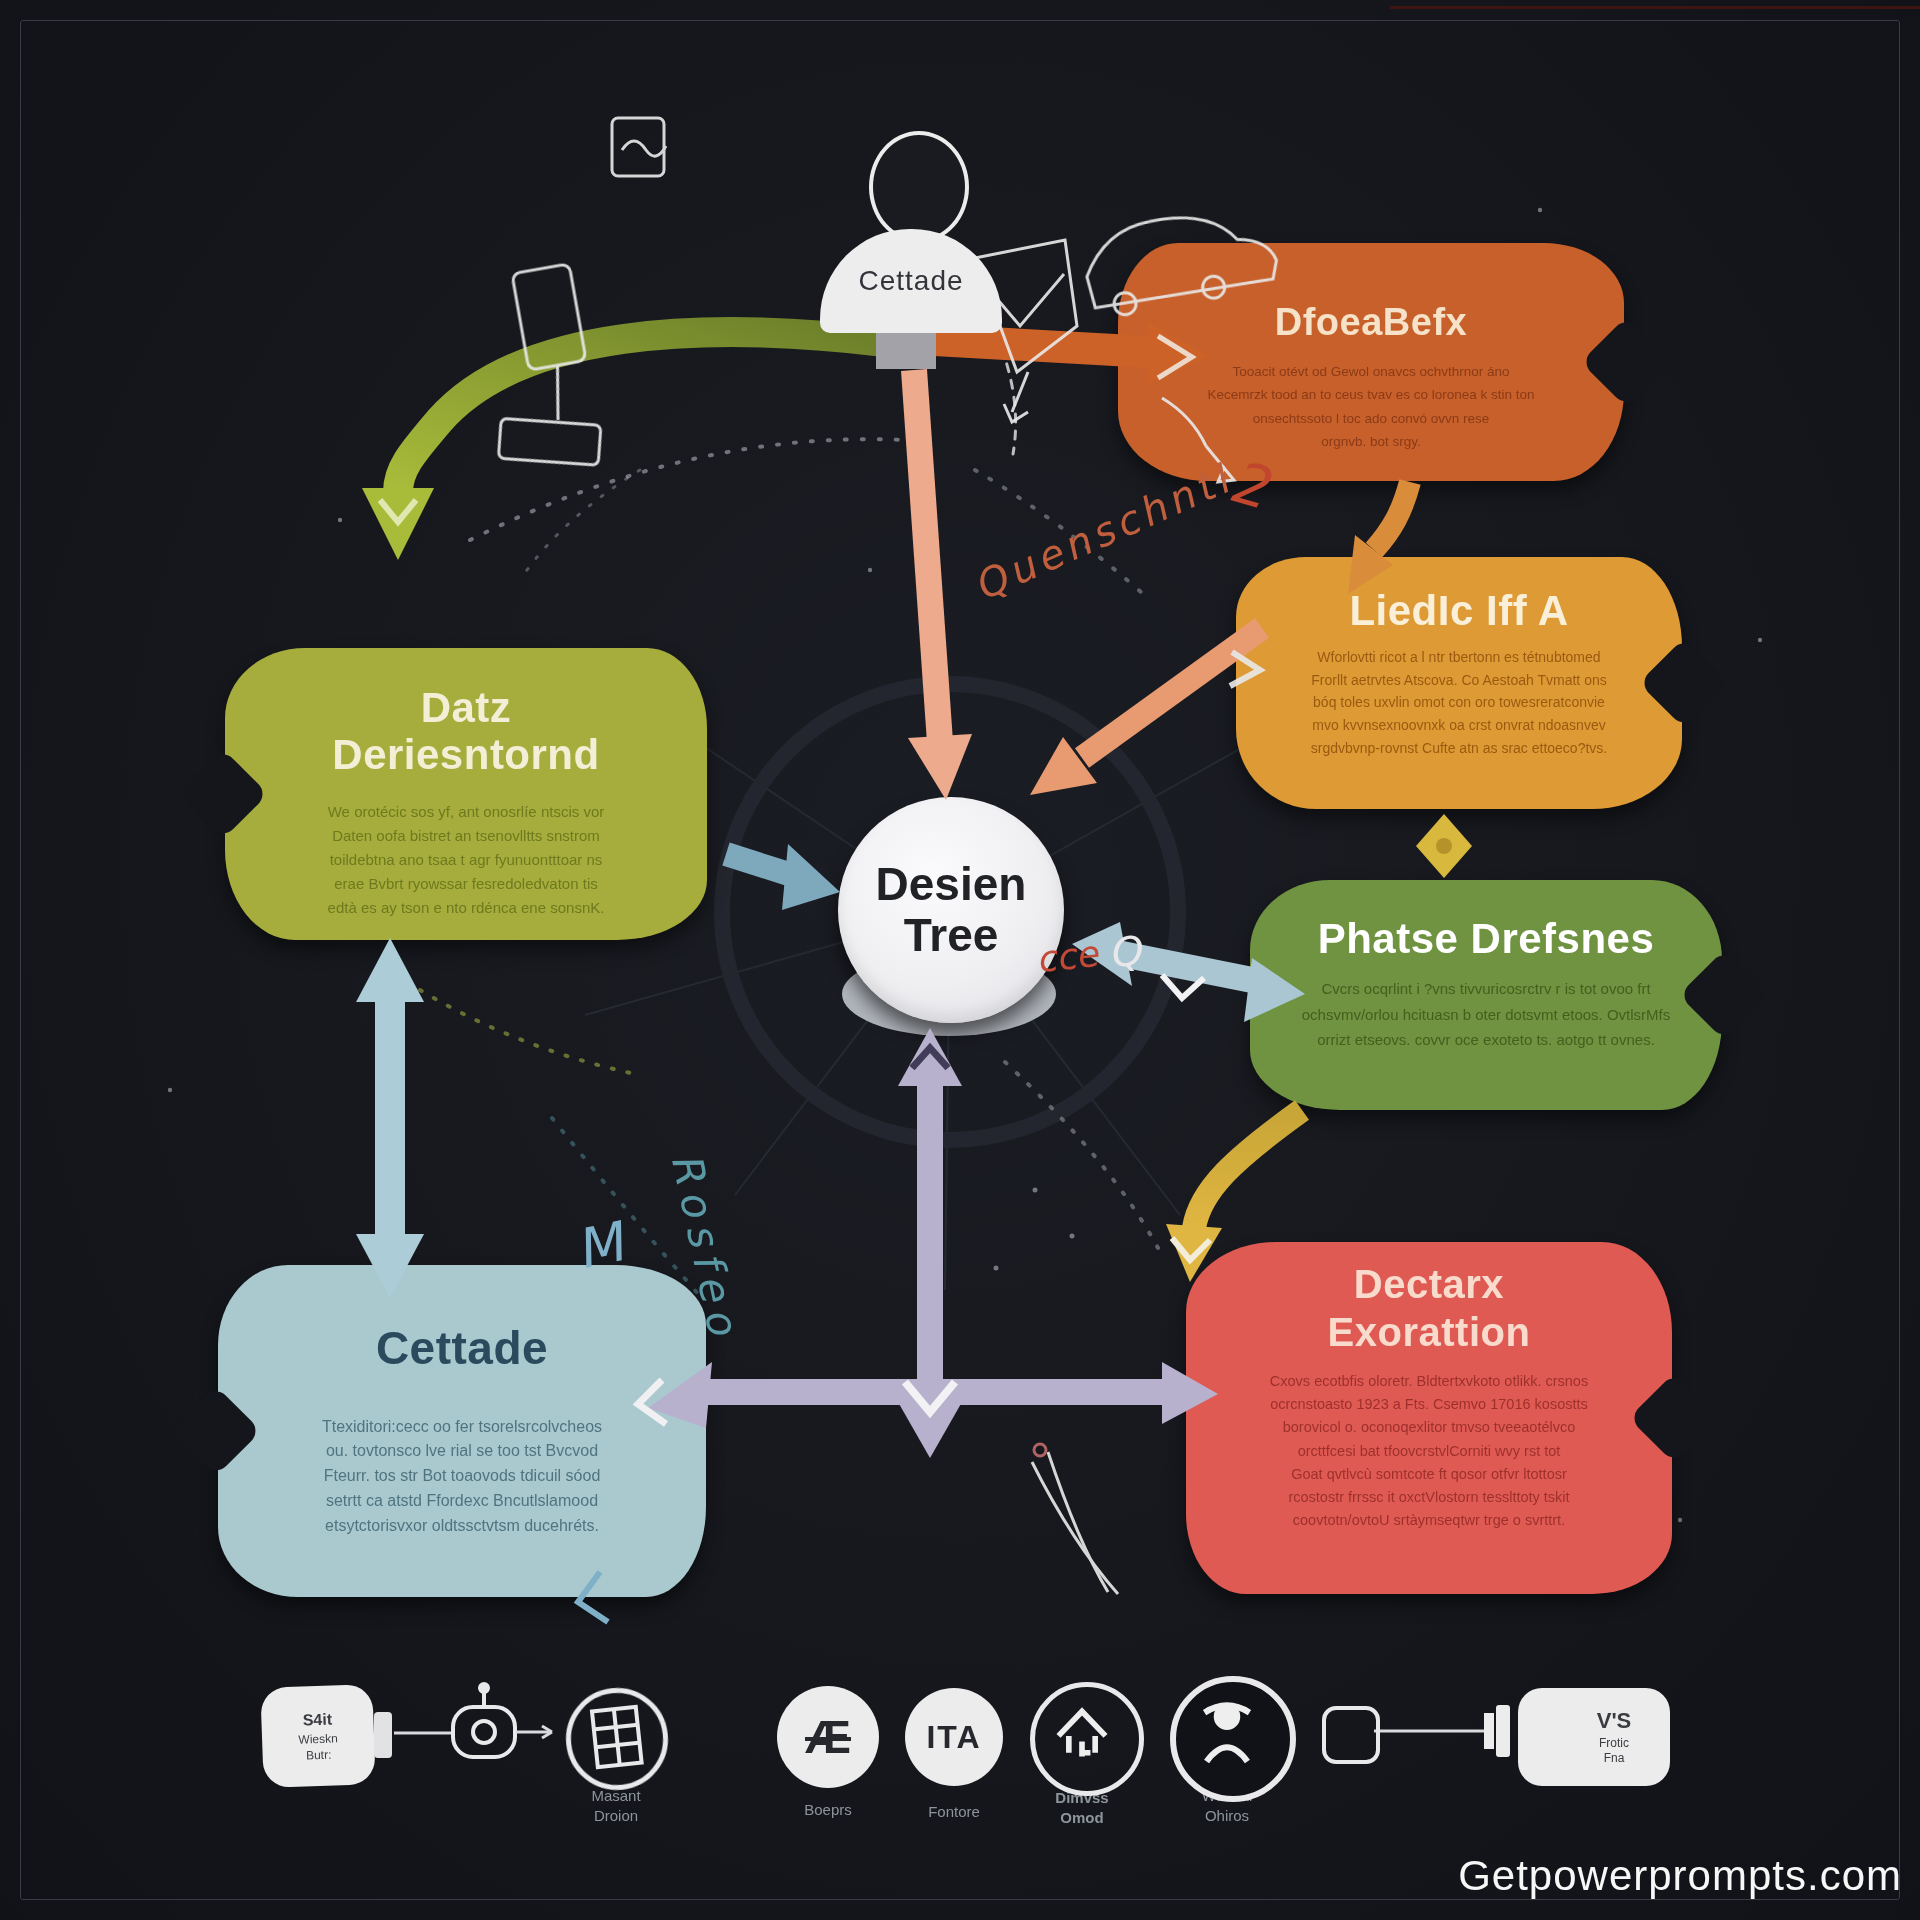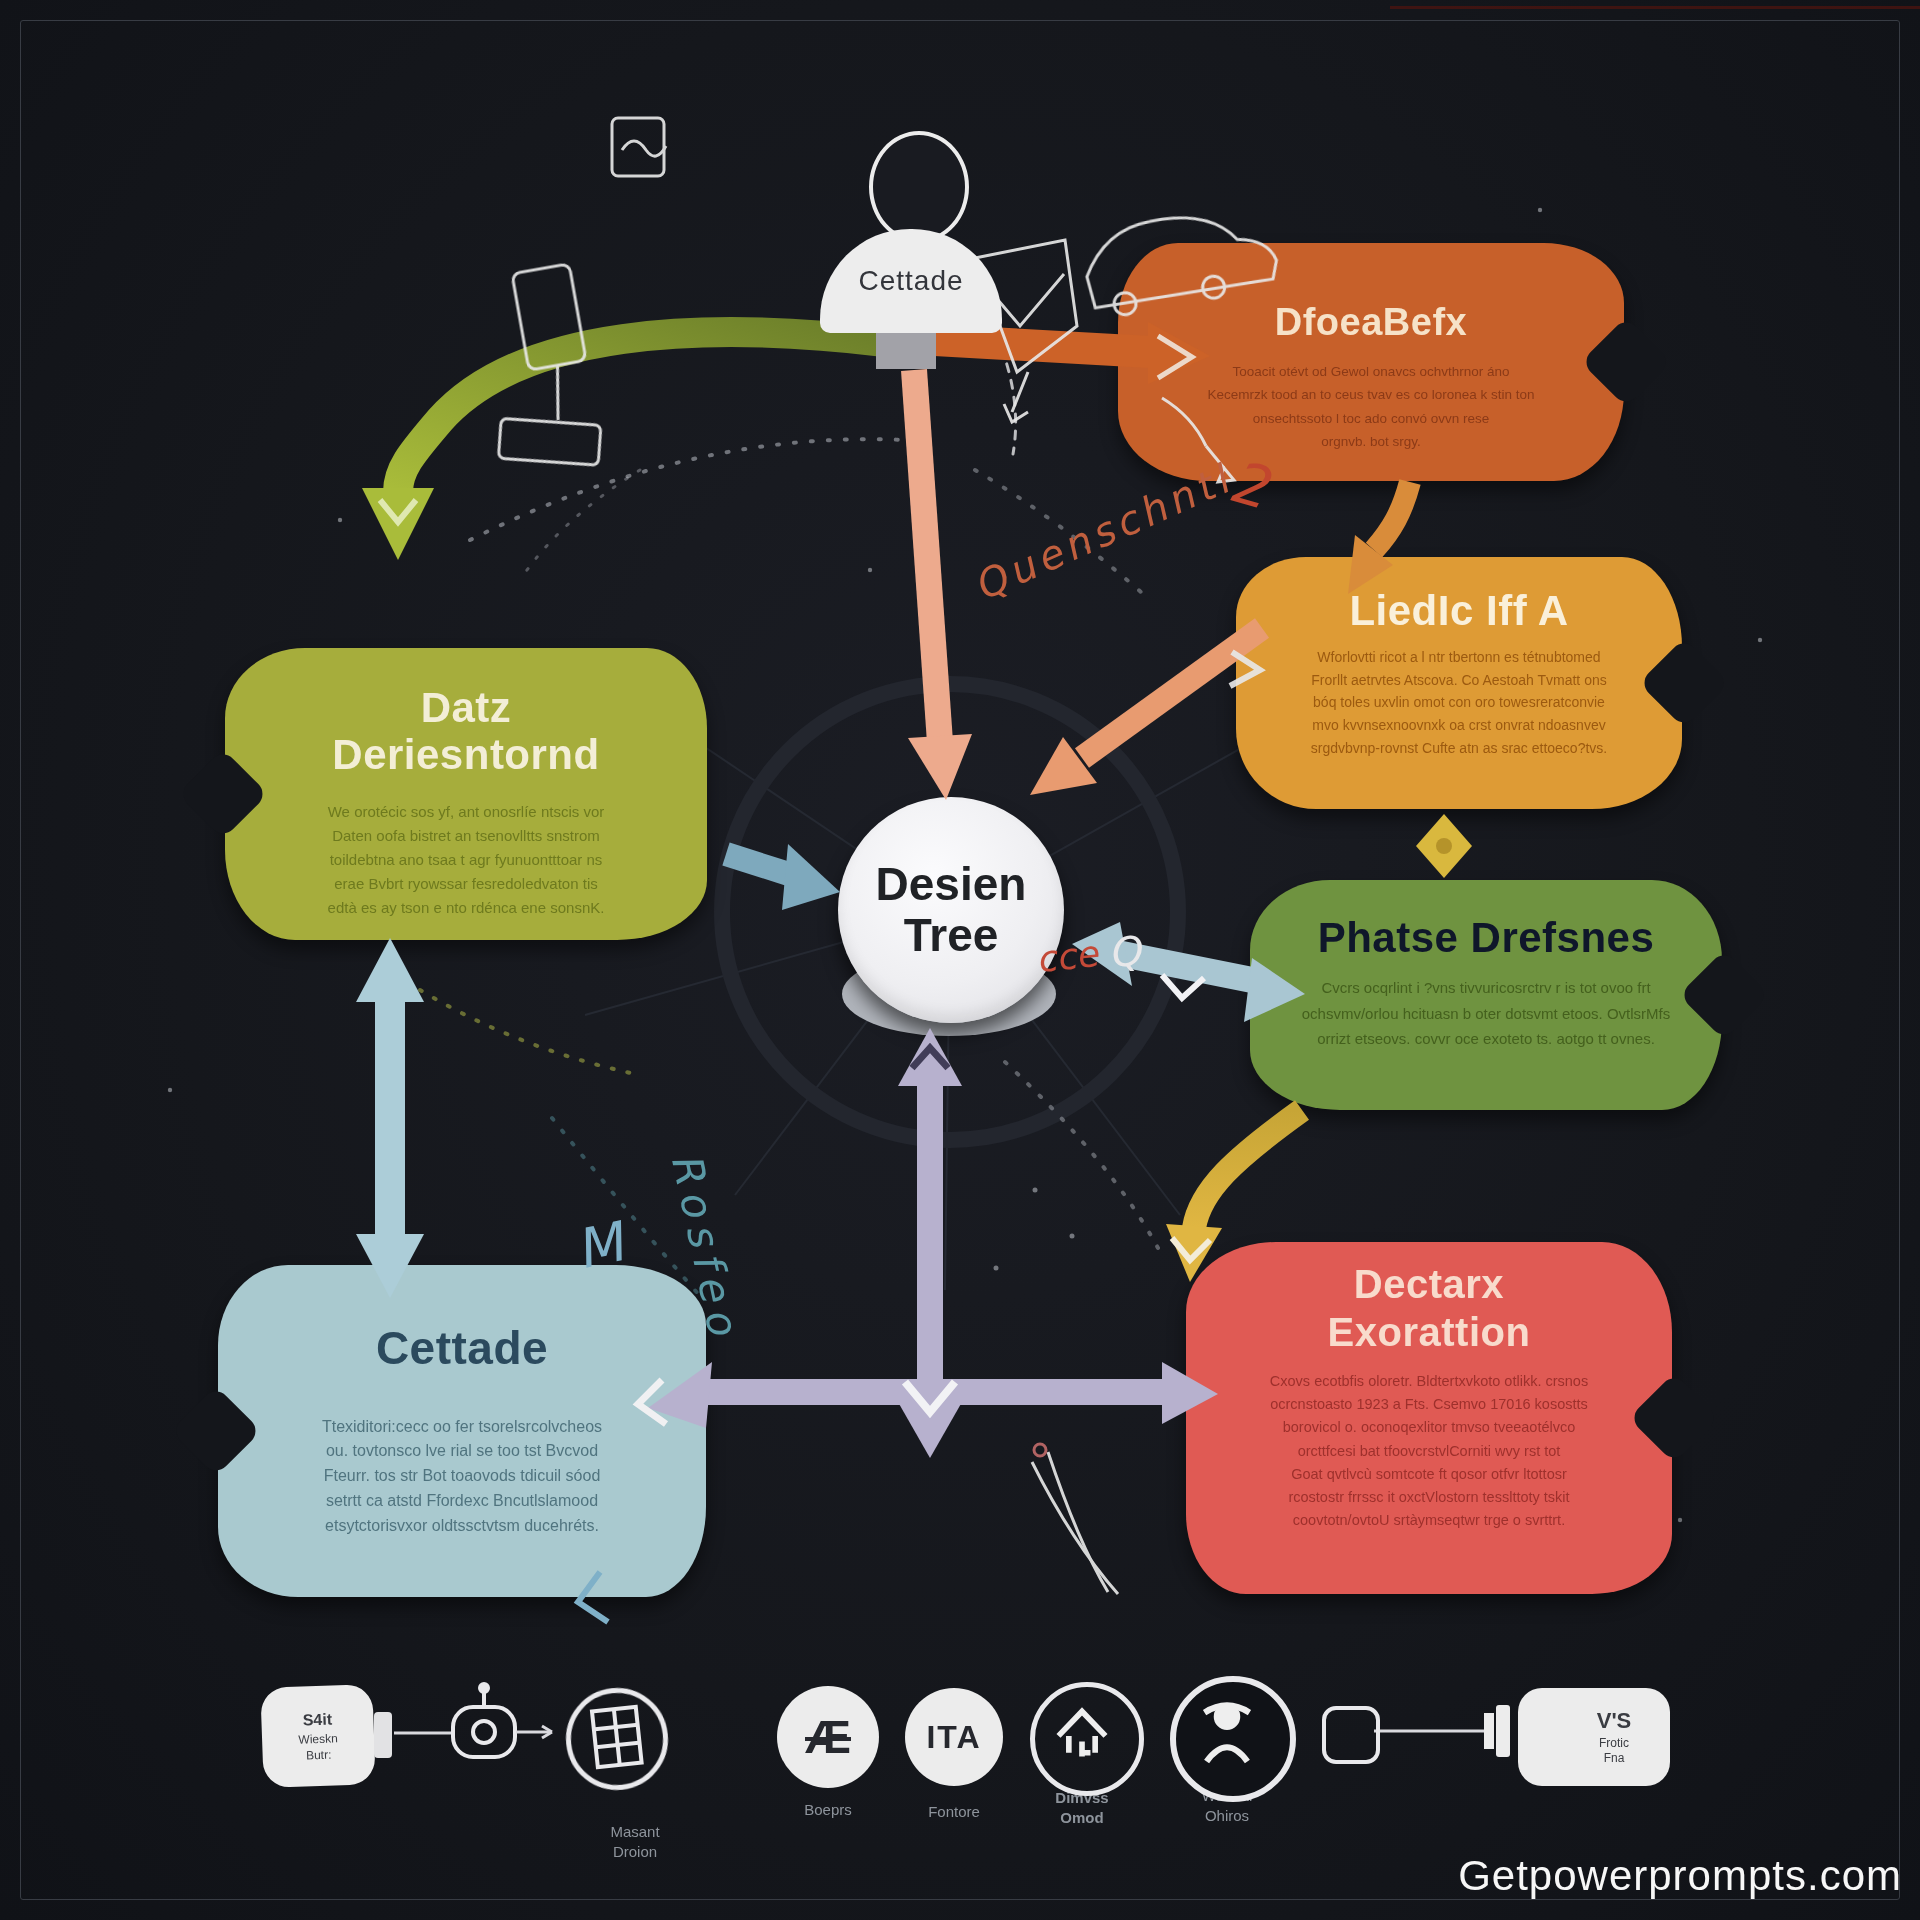--- a/index.html
+++ b/index.html
@@ -39,21 +39,21 @@
   #box-orange{left:1118px;top:243px;width:506px;height:238px;background:#c7602a;
     border-radius:60px 80px 70px 90px / 80px 60px 90px 70px;}
   #box-orange .title{padding-top:58px;font-size:38px;color:#f6e2c8;}
   #box-orange .body{margin-top:16px;font-size:13.5px;color:#8c3a17;line-height:1.75;}
   #box-yellow{left:1236px;top:557px;width:446px;height:252px;background:#de9b35;
     border-radius:70px 60px 90px 80px / 60px 90px 70px 80px;}
   #box-yellow .title{padding-top:30px;font-size:42px;color:#faf0da;}
   #box-yellow .body{margin-top:12px;font-size:14px;color:#9c5a10;line-height:1.62;}
   #box-right-green{left:1250px;top:880px;width:472px;height:230px;background:#6f9340;
     border-radius:80px 70px 60px 90px / 70px 80px 90px 60px;}
-  #box-right-green .title{padding-top:34px;font-size:42px;color:#0f172a;}
+  #box-right-green .title{font-size:42px;color:#ffffff;margin-top:35px;}
   #box-right-green .body{margin-top:14px;font-size:15px;color:#44601d;line-height:1.7;}
   #box-red{left:1186px;top:1242px;width:486px;height:352px;background:#e05a54;
     border-radius:90px 70px 80px 60px / 70px 90px 60px 80px;}
   #box-red .title{padding-top:18px;font-size:40px;color:#f8dbcc;line-height:1.2;}
   #box-red .body{margin-top:14px;font-size:14.5px;color:#9e302c;line-height:1.6;}
   
   #circle-base{left:842px;top:952px;width:214px;height:84px;border-radius:50%;background:#b0b4bb;}
   #center-circle{left:838px;top:797px;width:226px;height:226px;border-radius:50%;
     background:radial-gradient(circle at 42% 35%, #fbfbfd 0%, #efeff2 55%, #dddde2 100%);
     display:flex;align-items:center;justify-content:center;text-align:center;
@@ -372,21 +372,21 @@
   <div class="abs bottomrow" id="b-grid">
     <svg width="92" height="92" viewBox="0 0 92 92">
       <g stroke="#e9e9ec" stroke-width="4" fill="none">
         <rect x="24" y="16" width="44" height="56"></rect>
         <line x1="46" y1="16" x2="46" y2="72"></line>
         <line x1="24" y1="34" x2="68" y2="34"></line>
         <line x1="24" y1="52" x2="68" y2="52"></line>
       </g>
     </svg>
   </div>
-  <div class="abs blabel" style="left:571px;top:1786px;width:128px;margin-top:36px;">
+  <div class="abs blabel" style="left:552px;top:1786px;width:128px;">
     <div>Masant</div>
     <div>Droion</div>
   </div>
 
   <div class="abs bottomrow" id="b-ae">
     <span>Æ</span>
   </div>
   <div class="abs blabel" style="left:767px;top:1800px;width:122px;">Boeprs</div>
 
   <div class="abs bottomrow" id="b-ita">

